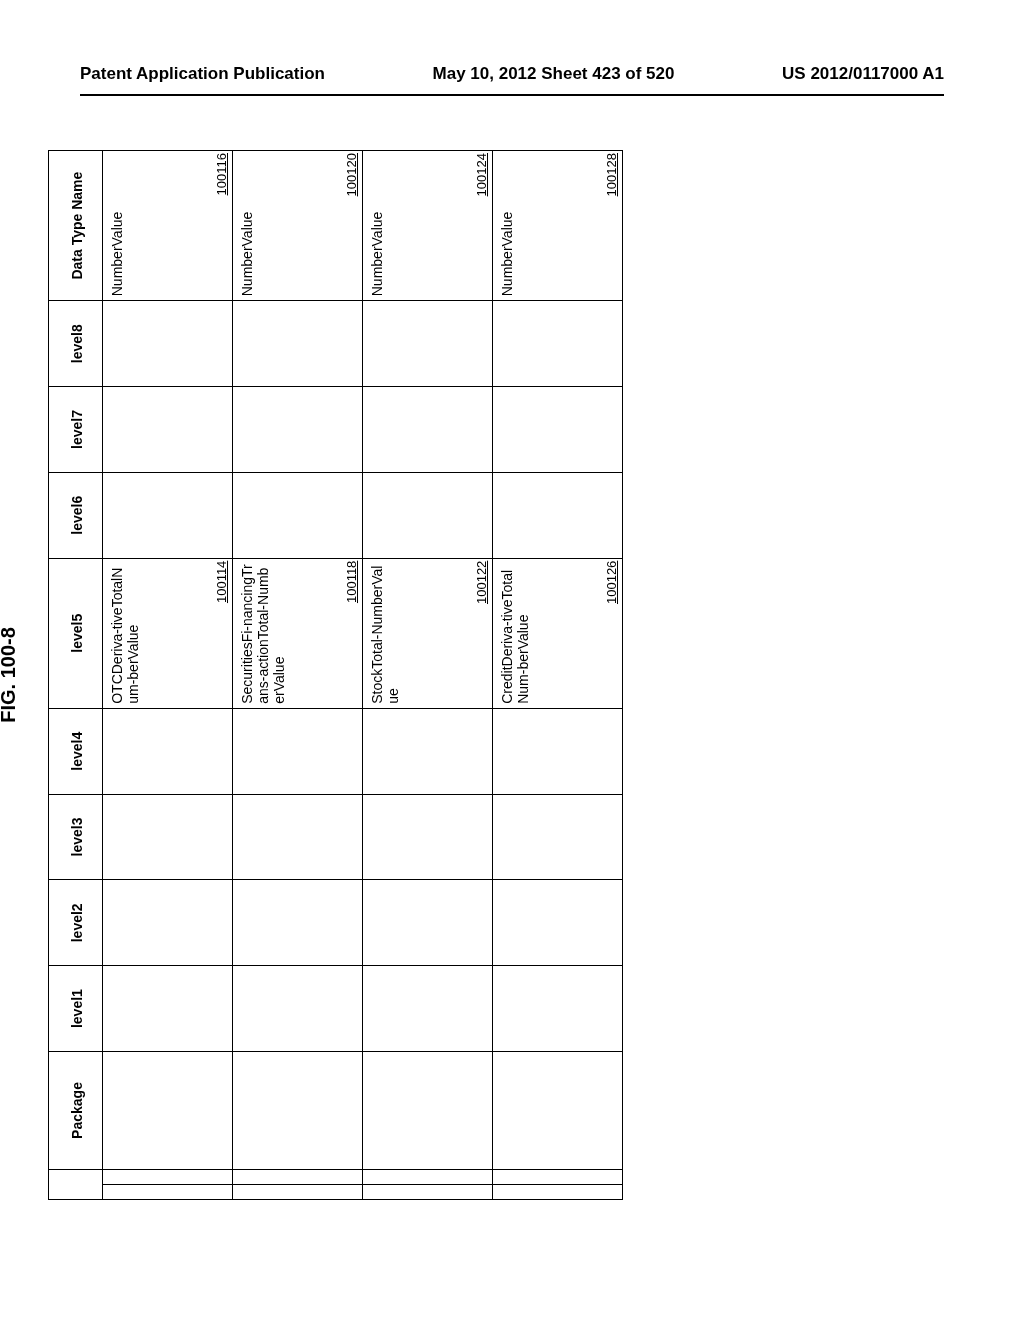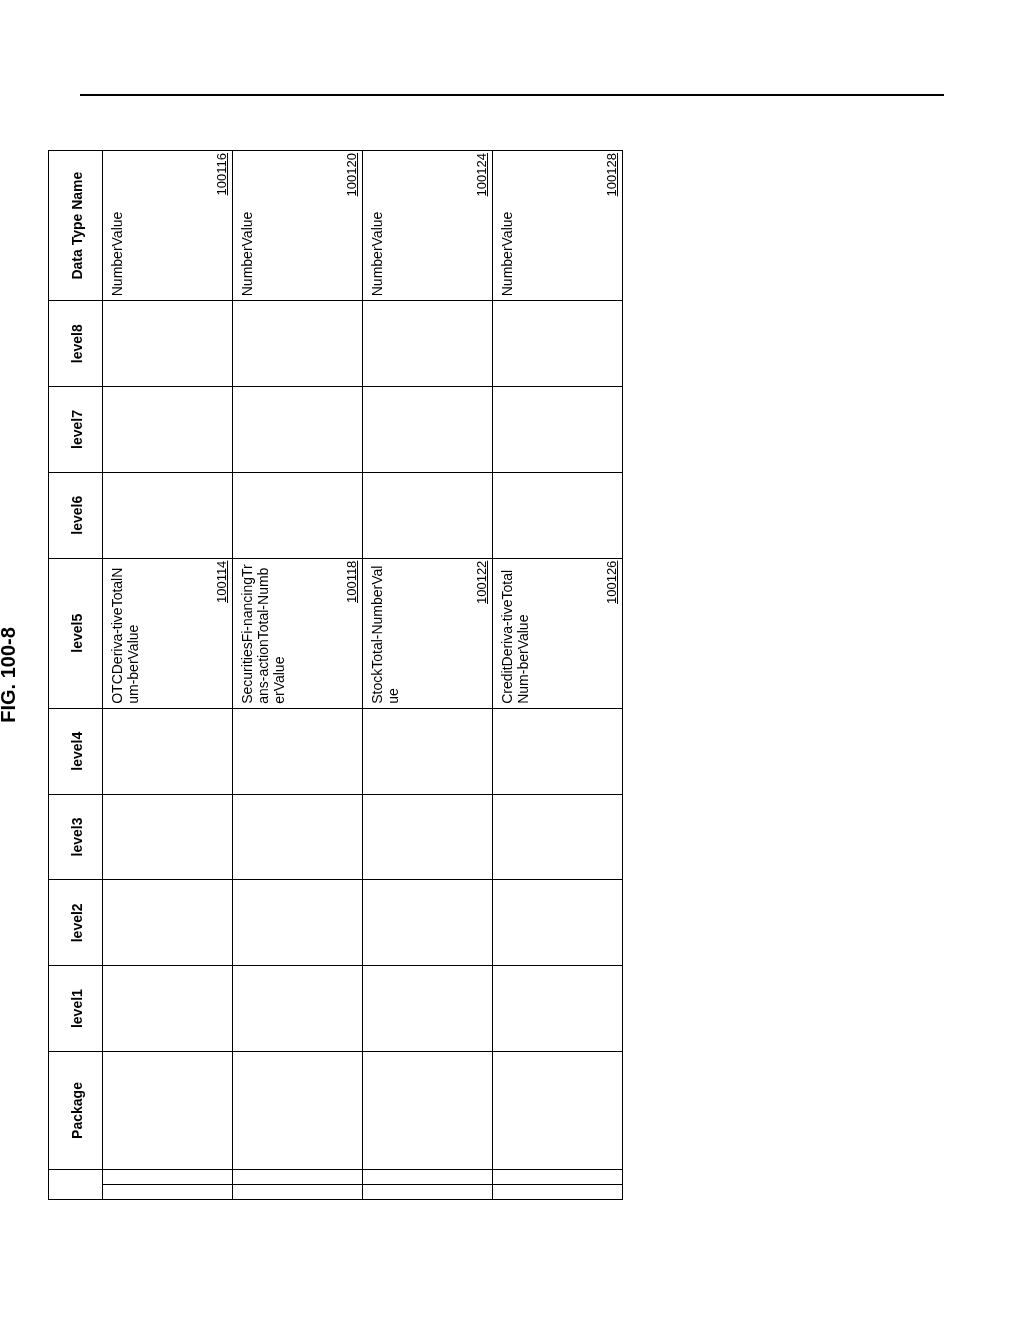--- a/index.html
+++ b/index.html
@@ -21,20 +21,27 @@
   th { font-weight: bold; text-align: center; height: 54px; vertical-align: middle; }
   td.datacell { height: 130px; position: relative; word-break: break-all; line-height: 1.15; }
   .ref { position: absolute; right: 2px; bottom: 2px; font-size: 13px; text-decoration: underline; }
   .narrow-cell { border: 1.5px solid #000; padding: 0; }
   th.narrow-cell { height: 54px; }
 </style>
 </head>
 <body>
 <div class="page">
 
+<div class="header">
+  <div class="header-row">
+    <span>Patent Application Publication</span>
+    <span>May 10, 2012  Sheet 423 of 520</span>
+    <span>US 2012/0117000 A1</span>
+  </div>
+</div>
 <div class="hr"></div>
 
 <div class="figure-wrap">
   <div class="figure-inner">
     <div class="fig-title">FIG. 100-8</div>
     <table>
       <colgroup>
         <col class="narrow">
             <col class="narrow">
         <col class="pkg">

